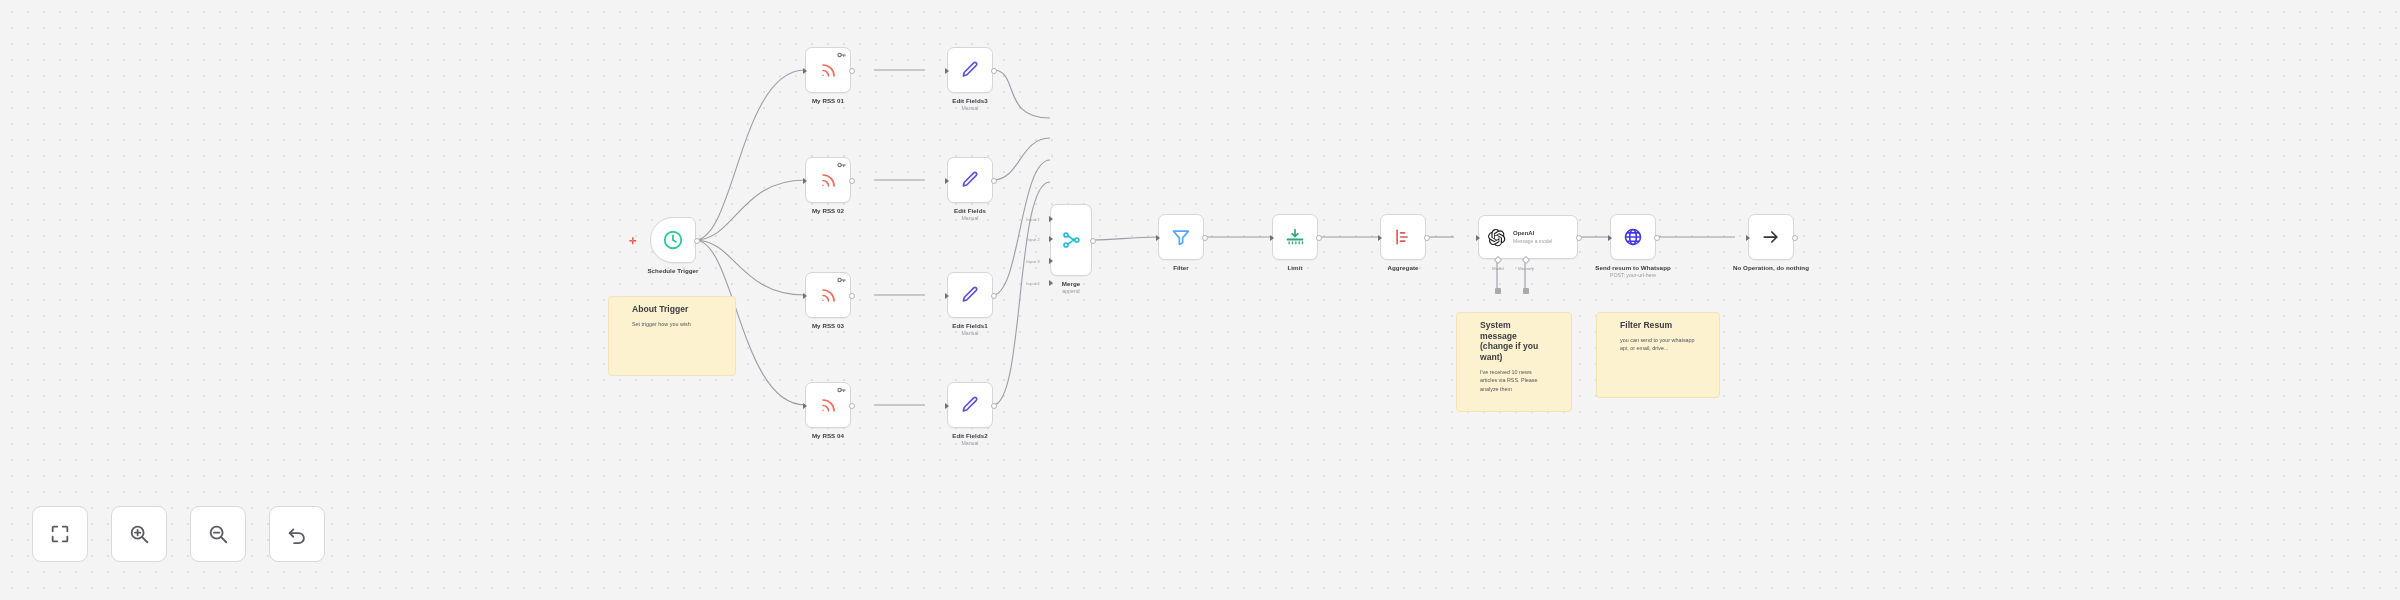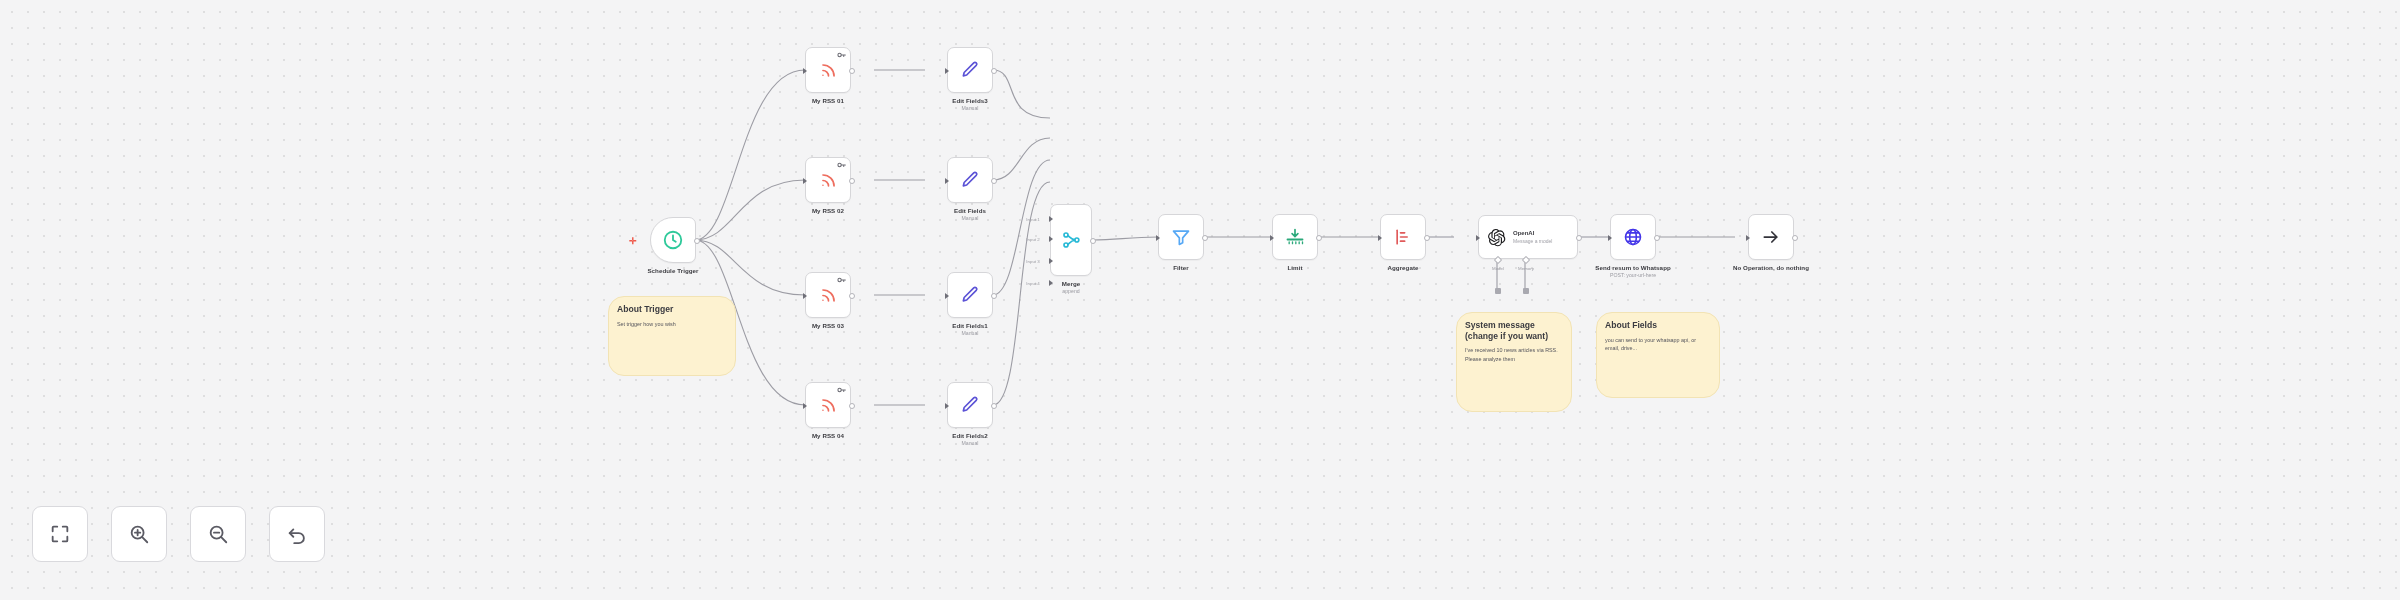--- a/index.html
+++ b/index.html
@@ -108,22 +108,22 @@
     position: absolute;
     top: 4px; right: 4px;
     display: flex; align-items: center; gap: 1px;
   }
 
   
   .sticky {
     position: absolute;
     background: #fdf2d0;
     border: 1px solid #f2e3b4;
-    border-radius: 16px;
-    padding: 7px 8px;
+    border-radius: 4px;
+    padding: 7px 23px;
   }
   .sticky h4 {
     font-size: 8.6px;
     font-weight: 700;
     color: #3b3b40;
     line-height: 1.25;
     margin-bottom: 5px;
   }
   .sticky p {
     font-size: 5.4px;
@@ -400,21 +400,21 @@
   </div>
 
 
 
   <div class="sticky" style="left:1456px; top:312px; width:116px; height:100px;">
     <h4>System message (change if you want)</h4>
     <p>I've received 10 news articles via RSS. Please analyze them</p>
   </div>
 
   <div class="sticky" style="left:1596px; top:312px; width:124px; height:86px;">
-    <h4>About Fields</h4>
+    <h4>Filter Resum</h4>
     <p>you can send to your whatsapp api, or email, drive...</p>
   </div>
 
   <div id="toolbar">
     <div class="tbtn">
       <svg width="22" height="22" viewBox="0 0 24 24" fill="none" stroke="#5a5a63" stroke-width="2" stroke-linecap="round" stroke-linejoin="round">
         <path d="M4 9V5a1 1 0 011-1h4M15 4h4a1 1 0 011 1v4M20 15v4a1 1 0 01-1 1h-4M9 20H5a1 1 0 01-1-1v-4"></path>
       </svg>
     </div>
     <div class="tbtn">

